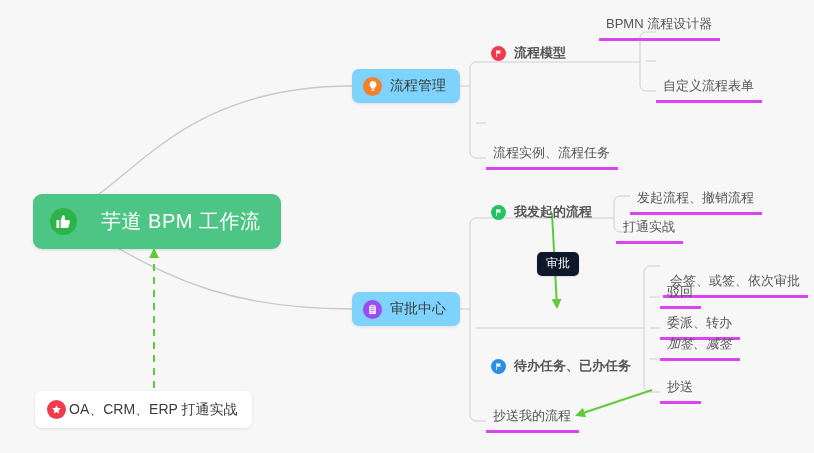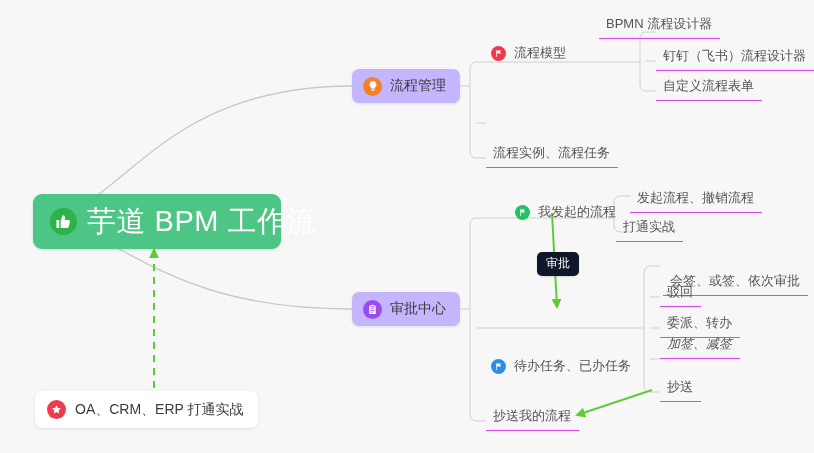--- a/index.html
+++ b/index.html
@@ -39,30 +39,30 @@
     background: #4cc585;
     border-radius: 9px;
     box-shadow: 0 1px 3px rgba(0,0,0,0.13);
     display: flex;
     align-items: center;
     padding-left: 17px;
     box-sizing: border-box;
   }
   .root-label {
     color: #ffffff;
-    font-size: 29px;
+    font-size: 20px;
     letter-spacing: 0.5px;
-    margin-left: 10px;
+    margin-left: 24px;
     white-space: nowrap;
   }
 
   
   .branch-node {
     position: absolute;
-    background: #c4b5fd;
+    background: #7dd3fc;
     border-radius: 7px;
     box-shadow: 0 1px 3px rgba(0,0,0,0.10);
     display: flex;
     align-items: center;
     padding: 0 14px 0 11px;
     height: 34px;
     box-sizing: border-box;
     white-space: nowrap;
   }
   .branch-label {
@@ -71,25 +71,25 @@
     margin-left: 8px;
   }
 
   
   .leaf {
     position: absolute;
     font-size: 13px;
     color: #555555;
     white-space: nowrap;
     padding: 3px 8px 5px 7px;
-    border-bottom: 1px solid #d946ef;
+    border-bottom: 3px solid #d946ef;
     box-sizing: border-box;
     line-height: 18px;
   }
-  .leaf.no-rule { border-bottom: none; }
+  .leaf.no-rule { border-bottom: none; font-weight: bold; }
   .leaf.with-icon {
     display: flex;
     align-items: center;
     padding-left: 0;
   }
   .leaf.with-icon .leaf-text { margin-left: 8px; }
 
   
   .ico {
     display: inline-flex;
@@ -134,21 +134,21 @@
     box-shadow: 0 1px 3px rgba(0,0,0,0.10);
     display: flex;
     align-items: center;
     padding: 0 14px 0 12px;
     box-sizing: border-box;
     white-space: nowrap;
   }
   .note-label {
     font-size: 14px;
     color: #3b3b3b;
-    margin-left: 9px;
+    margin-left: 3px;
   }
 </style>
 </head>
 <body>
 
 <div id="canvas">
 
   <svg class="links" viewBox="0 0 814 453">
 
     <path d="M33 221 C 120 221 150 86 352 86" fill="none" stroke="#c9c9c9" stroke-width="1.4"></path>
@@ -230,39 +230,36 @@
   </div>
 
 
   <div class="leaf" style="left:486px; top:141px;">
     <span>流程实例、流程任务</span>
   </div>
 
   <div class="leaf" style="left:599px; top:12px;">
     <span>BPMN 流程设计器</span>
   </div>
-  <div class="leaf" style="left:656px; top:44px;">
-    <span>钉钉（飞书）流程设计器</span>
-  </div>
   <div class="leaf" style="left:656px; top:74px;">
     <span>自定义流程表单</span>
   </div>
 
   <div class="branch-node" style="left:352px; top:292px;">
     <span class="ico ico-md ico-purple">
       <svg width="11" height="11" viewBox="0 0 24 24" fill="#ffffff" aria-hidden="true">
         <path d="M8 2h8v3H8z"></path>
         <path d="M5 4h3v3h8V4h3v18H5z" fill="#ffffff"></path>
         <path d="M7.5 10h9v1.6h-9zM7.5 13.4h9V15h-9zM7.5 16.8h6v1.6h-6z" fill="#9b4cf0"></path>
       </svg>
     </span>
     <span class="branch-label">审批中心</span>
   </div>
 
-  <div class="leaf with-icon no-rule" style="left:515px; top:200px;justify-content:flex-end;">
+  <div class="leaf with-icon no-rule" style="left:491px; top:200px;justify-content:flex-end;">
     <span class="ico ico-sm ico-flaggrn">
       <svg width="9" height="9" viewBox="0 0 24 24" fill="#ffffff" aria-hidden="true">
         <path d="M6 3h2v18H6z"></path>
           <path d="M8 4h11l-3 4 3 4H8z"></path>
       </svg>
     </span>
     <span class="leaf-text">我发起的流程</span>
   </div>
 
   <div class="leaf with-icon no-rule" style="left:491px; top:310px;margin-top:44px;">

